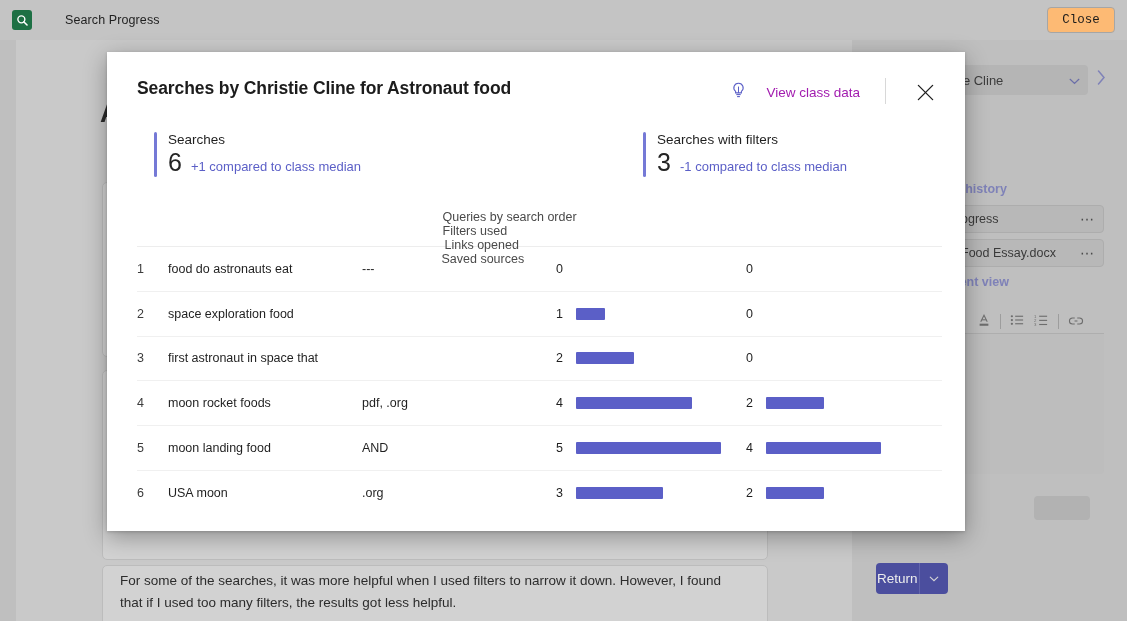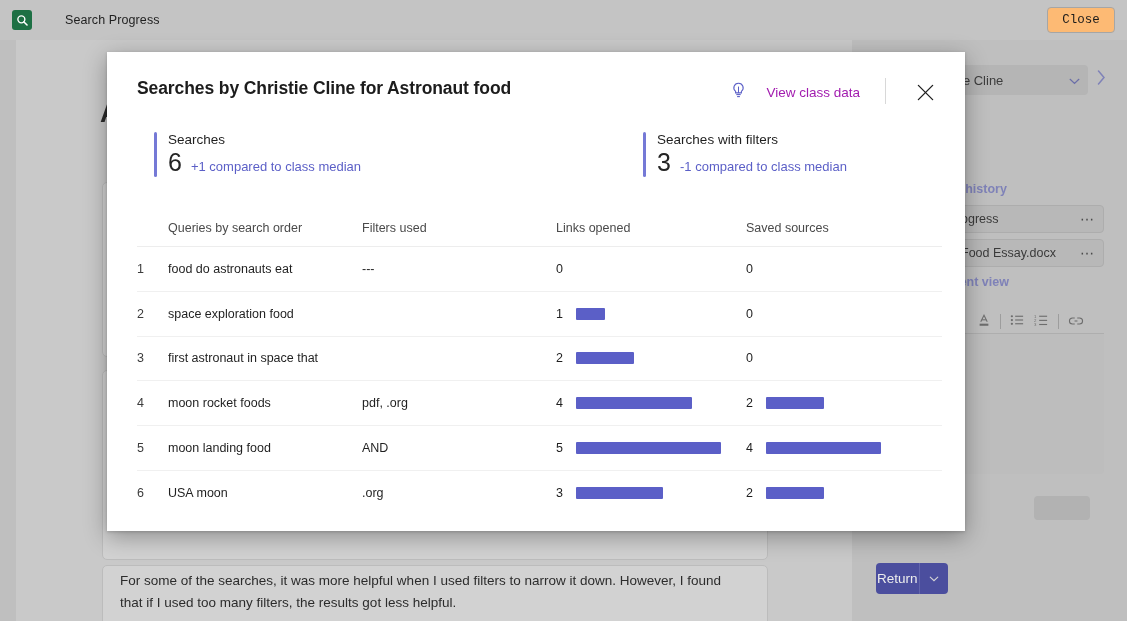--- a/index.html
+++ b/index.html
@@ -166,21 +166,21 @@
   .stat + .stat { margin-left: 282px; }
   .stat-bar { width: 3px; background: #7579d6; margin-right: 11px; border-radius: 2px; }
   .stat-label { font-size: 13.5px; color: #1f1f1f; margin-bottom: 2px; }
   .stat-row { display: flex; align-items: baseline; gap: 9px; }
   .stat-value { font-size: 25px; color: #242424; font-weight: 400; line-height: 1.1; }
   .stat-delta { font-size: 13px; color: #5b5fc7; }
 
   
   .tbl { position: absolute; left: 30px; top: 158px; width: 805px; }
   .tbl-row { display: flex; align-items: center; }
-  .tbl-head { height: 37px; border-bottom: 1px solid #ededed; }
+  .tbl-head { height: 37px; border-bottom: 1px solid #ededed; flex-direction: column; }
   .tbl-head .cell { font-size: 12.5px; color: #4a4a4a; }
   .tbl-body-row { height: 44.8px; border-bottom: 1px solid #f0f0f0; }
   .tbl-body-row:last-child { border-bottom: none; }
   .c-idx { width: 31px; font-size: 12.5px; color: #3c3c3c; flex: none; }
   .c-query { width: 194px; font-size: 12.5px; color: #1f1f1f; flex: none; }
   .c-filters { width: 194px; font-size: 12.5px; color: #1f1f1f; flex: none; }
   .c-links { width: 190px; flex: none; display: flex; align-items: center; }
   .c-saved { width: 196px; flex: none; display: flex; align-items: center; }
   .num { font-size: 12.5px; color: #1f1f1f; width: 20px; flex: none; }
   .bar { height: 12px; background: #5b5fc7; border-radius: 1px; }

